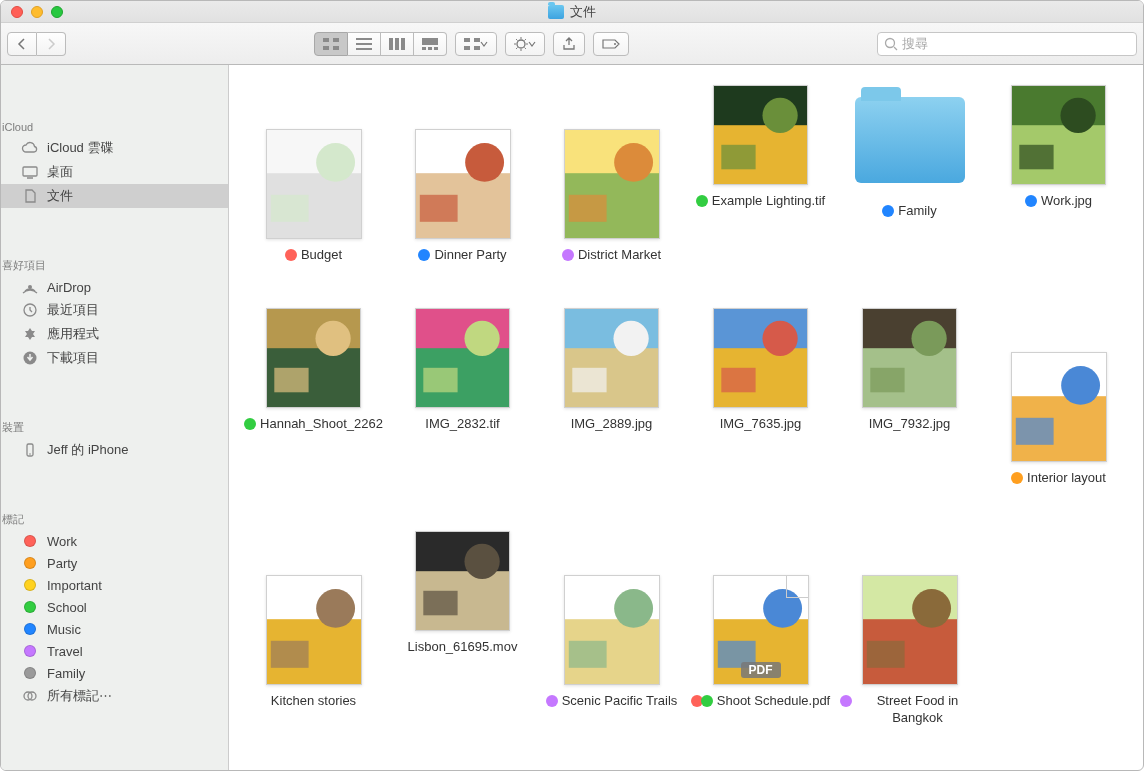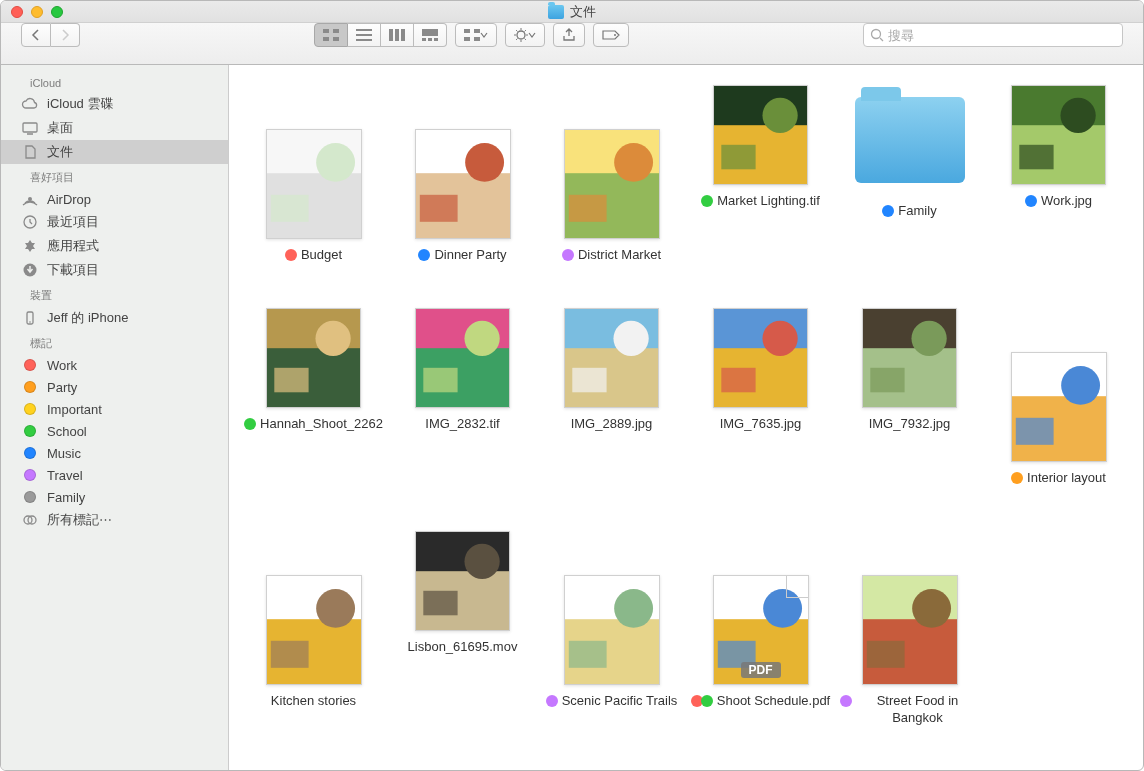--- a/index.html
+++ b/index.html
@@ -12,40 +12,40 @@
   .traffic { display: flex; gap: 8px; padding-left: 10px; }
   .traffic div { width: 12px; height: 12px; border-radius: 50%; }
   .tl-close { background: #ff5f57; border: 0.5px solid #e24b41; }
   .tl-min { background: #febc2e; border: 0.5px solid #e0a024; }
   .tl-max { background: #28c840; border: 0.5px solid #1fa430; }
   .title { position: absolute; left: 50%; transform: translateX(-50%); font-size: 13px; display: flex; align-items: center; gap: 6px; color: #444; }
   .title-icon { width: 16px; height: 14px; background: linear-gradient(#6bc7f0,#3da3e0); border-radius: 2px; position: relative; }
   .title-icon::before { content:""; position:absolute; top:-3px; left:0; width:7px; height:3px; background:#6bc7f0; border-radius:2px 2px 0 0; }
   
   
-  .toolbar { height: 42px; background: linear-gradient(#f7f7f7,#ededed); border-bottom: 1px solid #b9b9b9; display: flex; padding: 0 20px; gap: 8px; }
+  .toolbar { height: 42px; background: linear-gradient(#f7f7f7,#ededed); border-bottom: 1px solid #b9b9b9; display: flex; align-items: center; padding: 0 6px; gap: 8px; }
   .tb-group { display: flex; }
   .tb-btn { height: 24px; border: 1px solid #bcbcbc; background: linear-gradient(#fefefe,#f3f3f3); display: flex; align-items:center; justify-content:center; padding: 0 8px; font-size: 14px; color: #666; cursor: default; }
   .tb-group .tb-btn:first-child { border-radius: 4px 0 0 4px; }
   .tb-group .tb-btn:last-child { border-radius: 0 4px 4px 0; border-left: none; }
   .tb-group .tb-btn:only-child { border-radius: 4px; border-left: 1px solid #bcbcbc; }
   .tb-group .tb-btn + .tb-btn { border-left: none; }
   .tb-btn.active { background: #c8c8c8; border-color: #a8a8a8; }
   .spacer { flex: 1; }
   .search { width: 260px; height: 24px; border: 1px solid #c6c6c6; border-radius: 4px; background: #fff; display: flex; align-items: center; padding: 0 6px; gap: 4px; }
   .search svg { flex: none; }
   .search input { border: none; outline: none; font-size: 13px; flex: 1; color: #333; }
   .search input::placeholder { color: #aaa; }
   
   
   .body { flex: 1; display: flex; overflow: hidden; }
   
   
   .sidebar { width: 228px; background: #eef0ee; border-right: 1px solid #ccc; padding-top: 6px; font-size: 13px; overflow-y: auto; }
-  .sb-header { color: #7d7d7d; font-size: 11px; font-weight: 500; padding: 6px 29px 3px; }
+  .sb-header { color: #7d7d7d; font-size: 11px; font-weight: 500; padding: 6px 1px 3px; margin-top: 44px; }
   .sb-item { display: flex; align-items: center; gap: 8px; padding: 3px 0 3px 20px; color: #444; cursor: default; }
   .sb-item.selected { background: #cfcfcf; }
   .sb-icon { width: 18px; height: 16px; display:flex; align-items:center; justify-content:center; flex: none; }
   .sb-icon svg { display:block; }
   .tag-dot { width: 12px; height: 12px; border-radius: 50%; border: 1px solid rgba(0,0,0,.15); }
   
   
   .content { flex: 1; overflow-y: auto; padding: 20px 10px; }
   .grid { display: grid; grid-template-columns: repeat(6, 1fr); gap: 44px 0; }
   .item { display: flex; flex-direction: column; align-items: center; cursor: default; }
@@ -351,21 +351,21 @@
             <div class="thumb thumb-img" style="width: 95px; height: 100px;">
               <svg class="pat" viewBox="0 0 100 100" preserveAspectRatio="xMidYMid slice">
     <rect width="100" height="100" fill="#1e3a1e"></rect>
     <rect x="0" y="40" width="100" height="60" fill="#e6b431"></rect>
     <circle cx="70" cy="30" r="18" fill="#6a8f3a"></circle>
     <rect x="10" y="60" width="35" height="25" fill="#6a8f3a" opacity="0.7"></rect>
   </svg>
             </div>
             <div class="label">
               <span class="label-dot c-green"></span>
-              <span>Market Lighting.tif</span>
+              <span>Example Lighting.tif</span>
             </div>
           </div>
           <div class="item">
             <div class="thumb">
               <div class="thumb-folder"></div>
             </div>
             <div class="label">
               <span class="label-dot c-blue"></span>
               <span>Family</span>
             </div>

